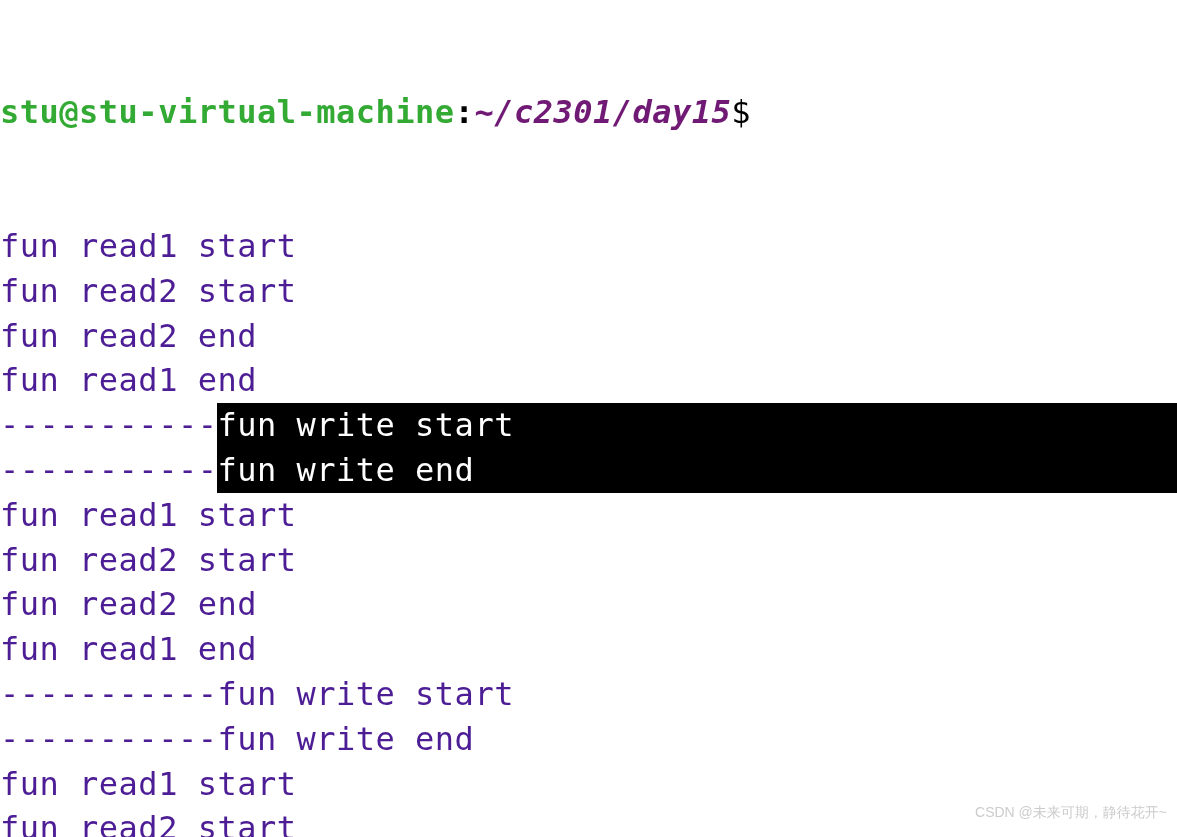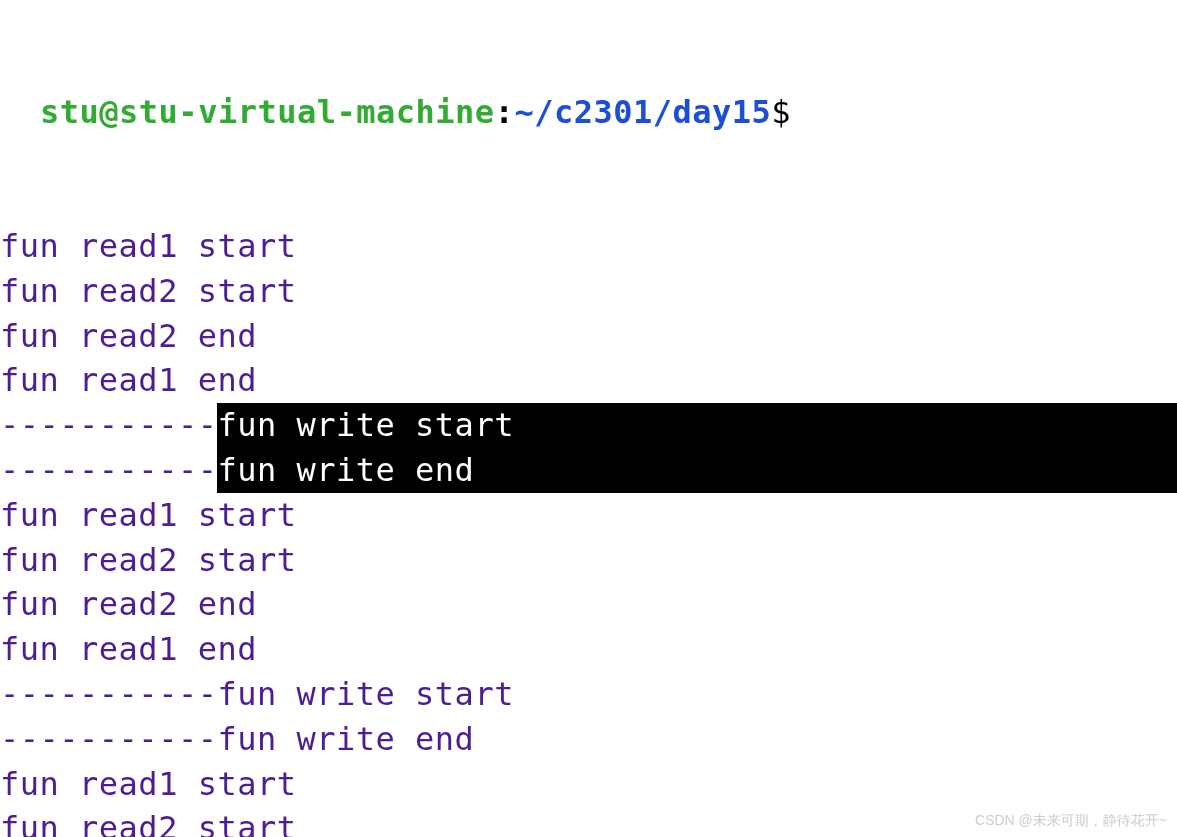--- a/index.html
+++ b/index.html
@@ -22,48 +22,48 @@
       letter-spacing: 0.5px;
     }
     .line {
       display: flex;
       min-height: 44px;
       align-items: baseline;
     }
     .prompt-user {
       color: #33aa33;
       font-weight: bold;
-      padding-left: 40px;
     }
     .prompt-colon {
       color: #000000;
       font-weight: bold;
     }
     .prompt-path {
-      color: #1d4ed8;
+      color: #701a75;
       font-weight: bold;
+      font-style: italic;
     }
     .prompt-dollar {
       color: #000000;
     }
     .command {
       color: #000000;
     }
     .output {
       color: #4c1d95;
     }
     .highlighted {
       background: #000000;
       color: #ffffff;
       display: inline-block;
       flex: 1;
     }
     .watermark {
       position: absolute;
-      bottom: 6px;
+      bottom: 14px;
       right: 10px;
       font-size: 14px;
       color: #cccccc;
       font-family: sans-serif;
     }
   </style>
 </head>
 <body>
 
 <div class="terminal">

